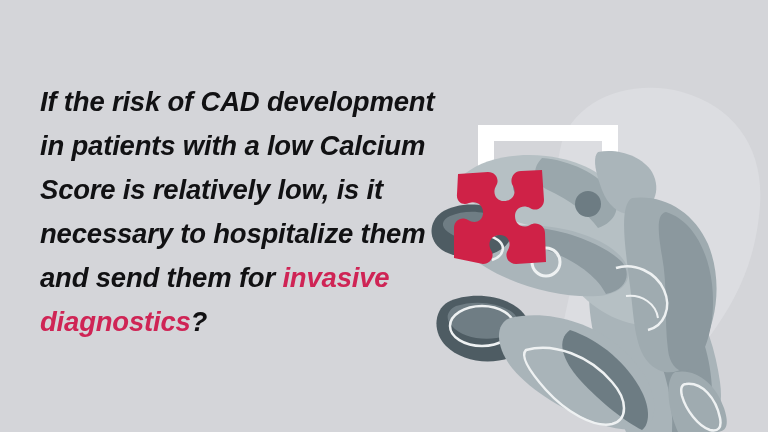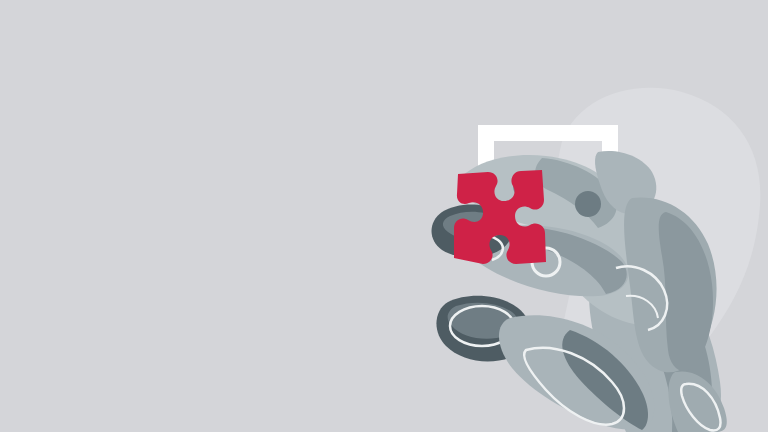--- a/index.html
+++ b/index.html
@@ -172,14 +172,15 @@
                    C92 243 88 235 80 235
                    C71 235 67 243 71 250
                    C75 256 71 264 63 264
                    Z" fill="#cf2247"></path>
         </g>
 
       </g>
     </svg>
   </div>
 
+  <p id="headline"><span>If the risk of CAD development in patients with a low Calcium Score is relatively low, is it necessary to hospitalize them and send them for </span><span class="accent">invasive diagnostics</span><span>?</span></p>
 
 </div>
 
 </body></html>

